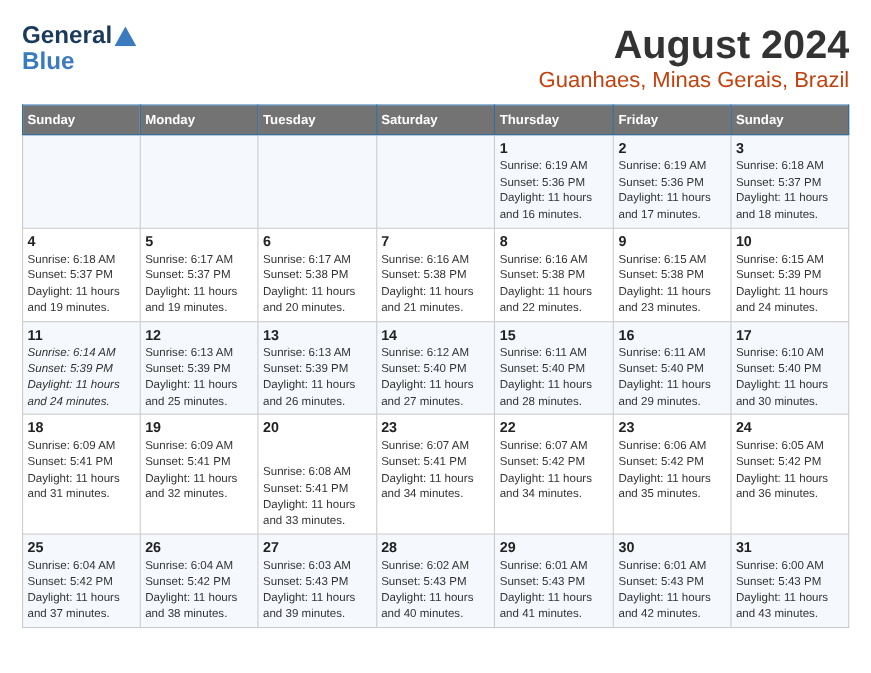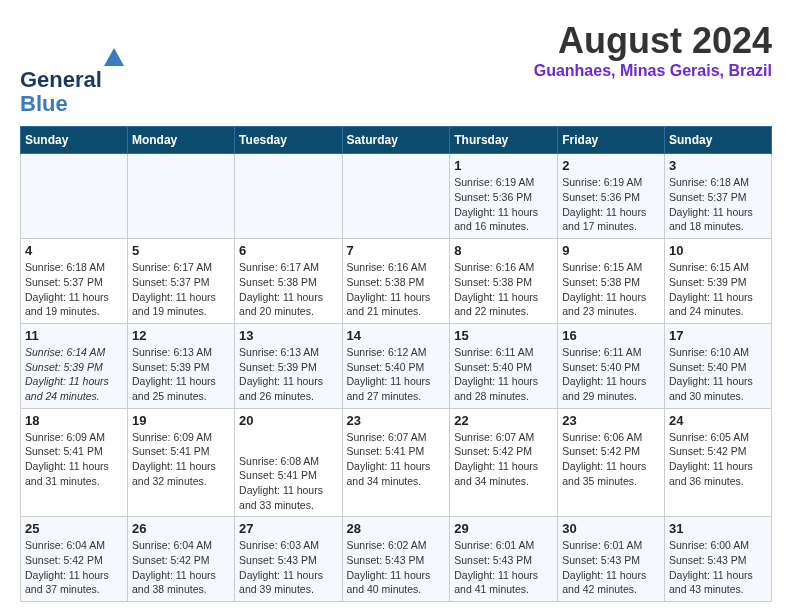--- a/index.html
+++ b/index.html
@@ -19,46 +19,45 @@
     .logo {
       display: flex;
       flex-direction: column;
       align-items: flex-start;
     }
     .logo-text {
       font-size: 22px;
       font-weight: bold;
       color: #1a3a5c;
       line-height: 1.1;
-      margin-top: 48px;
     }
     .logo-line {
       display: flex;
       align-items: center;
     }
     .title-block {
       text-align: right;
     }
     .title-block h1 {
       font-size: 36px;
       font-weight: bold;
       color: #333;
     }
     .title-block h2 {
-      font-size: 16px;
-      font-weight: bold;
-      color: #6d28d9;
+      font-size: 20px;
+      font-weight: normal;
+      color: #c2410c;
     }
     table {
       width: 100%;
       border-collapse: collapse;
       font-size: 11px;
     }
     thead tr th {
-      background: #0c4a6e;
+      background: #737373;
       color: #fff;
       padding: 6px 4px;
       text-align: left;
       font-size: 12px;
       font-weight: bold;
       border: 1px solid #2e6da4;
     }
     tbody tr td {
       border: 1px solid #ccc;
       vertical-align: top;

